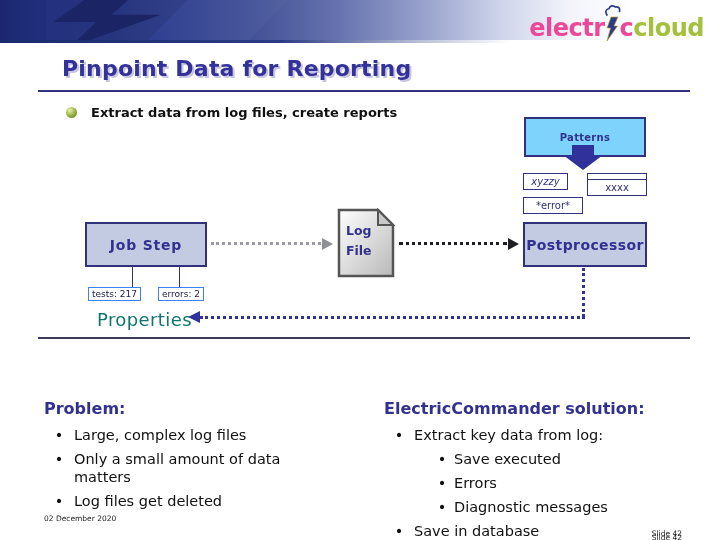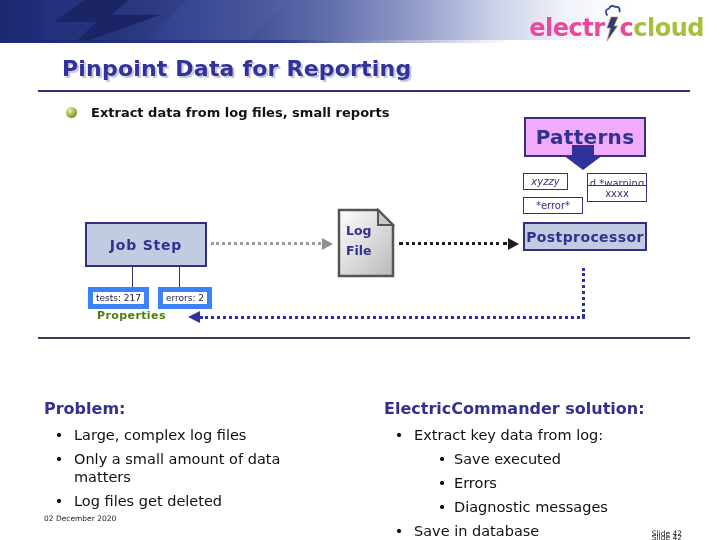--- a/index.html
+++ b/index.html
@@ -44,59 +44,59 @@
   
   .intro { position:absolute; left:66px; top:105px; display:flex; align-items:center; }
   .sphere { width:11px; height:11px; border-radius:50%;
     background:radial-gradient(circle at 35% 30%, #e8f2b0 0%, #93ad3c 55%, #5c7520 100%);
     margin-right:14px; flex:0 0 auto; }
   .intro-text { font-size:13px; font-weight:bold; color:#111; }
   
   .dbox { position:absolute; box-sizing:border-box; border:2px solid #31317e;
     display:flex; align-items:center; justify-content:center;
     color:#31318f; font-weight:bold; }
-  .patterns { left:524px; top:117px; width:122px; height:40px; background:#f0abfc;
-    font-size:20px; letter-spacing:0.3px; }
+  .patterns { left:524px; top:117px; width:122px; height:40px; background:#7dd3fc;
+    font-size:10px; letter-spacing:0.3px; }
   .blockarrow { position:absolute; left:563px; top:145px; }
   .chip { position:absolute; box-sizing:border-box; border:1.5px solid #31317e; background:#fff;
     display:flex; align-items:center; justify-content:center;
     color:#31317e; font-size:10px; }
   .chip1 { left:523px; top:173px; width:45px; height:17px;font-style:italic; }
   .chip2 { left:587px; top:173px; width:60px; height:21px; }
   .chip3 { left:523px; top:197px; width:60px; height:17px; }
-  .chip4 { left:587px; top:185px; width:60px; height:17px; }
-  .postproc { left:523px; top:222px; width:124px; height:29px; background:#c3cbe3;
+  .chip4 { left:587px; top:179px; width:60px; height:17px; }
+  .postproc { left:523px; top:222px; width:124px; height:45px; background:#c3cbe3;
     font-size:14px; letter-spacing:0.4px; }
   .jobstep  { left:85px;  top:222px; width:122px; height:45px; background:#c3cbe3;
     font-size:14px; letter-spacing:0.8px; }
   .vline { position:absolute; width:0; border-left:1.5px solid #333366; }
   .vl1 { left:132px; top:267px; height:21px; }
   .vl2 { left:179px; top:267px; height:21px; }
-  .minichip { position:absolute; box-sizing:border-box; border:5px solid #3b82f6; background:#fff;
+  .minichip { position:absolute; box-sizing:border-box; border:1px solid #3b82f6; background:#fff;
     color:#22224a; font-size:9px; padding:1px 3px; line-height:10px; }
   .tests  { left:88px;  top:287px; }
   .errors { left:158px; top:287px; }
   .logfile { position:absolute; left:337px; top:208px; width:58px; height:70px; }
   .logfile .lf-text { position:absolute; left:9px; top:13px; color:#31318f;
     font-weight:bold; font-size:12.5px; line-height:20px; }
   .dot-h { position:absolute; height:0; border-top:3px dotted; }
   .dot-v { position:absolute; width:0; border-left:3px dotted; }
   .d-gray { border-color:#9a9aa0; }
   .d-dark { border-color:#1e1e22; }
   .d-navy { border-color:#31319b; }
   .dline1 { left:211px; top:242px; width:110px; }
   .dline2 { left:399px; top:242px; width:108px; }
   .dlineV { left:582px; top:268px; height:49px; }
   .dline3 { left:200px; top:316px; width:385px; }
   .arr { position:absolute; width:0; height:0; }
   .arr-r-gray { left:322px; top:238px; border-top:6px solid transparent; border-bottom:6px solid transparent; border-left:11px solid #8f8f96; }
   .arr-r-dark { left:508px; top:238px; border-top:6px solid transparent; border-bottom:6px solid transparent; border-left:11px solid #1e1e22; }
   .arr-l-navy { left:188px; top:311px; border-top:6.5px solid transparent; border-bottom:6.5px solid transparent; border-right:12px solid #31319b; }
-  .props { position:absolute; left:97px; top:309px; color:#4d7c0f;
-    font-weight:bold; font-size:11px; letter-spacing:0.4px; }
+  .props { position:absolute; left:97px; top:309px; color:#0f766e;
+    font-weight:normal; font-size:18px; letter-spacing:0.4px; }
   .divider { position:absolute; left:38px; top:337px; width:652px; height:2px; background:#3c3c58; }
   
   .col { position:absolute; top:351px;margin-top:48px; }
   .col-problem  { left:44px;  width:300px; }
   .col-solution { left:384px; width:330px; }
   .col h2 { margin:0 0 8px 0; font-size:16px; font-weight:bold; color:#31318f; }
   .li { display:flex; margin-bottom:6px; font-size:14.5px; line-height:18px; color:#111; }
   .li .mk { flex:0 0 30px; text-align:center; }
   .li .tx { max-width:240px; }
   .li.sub { margin-left:46px; }
@@ -125,21 +125,21 @@
       <path d="M3,10 Q0,5 5,3.5 Q7,-1 11.5,2 Q16.5,1.5 15.5,6.5" fill="none" stroke="#2a3a8c" stroke-width="1.7" stroke-linecap="round"></path>
       <polygon points="7,12 14,12 10,21 13.5,21 3,36 6.5,23 3,23" fill="#2a3a8c" stroke="#c9a227" stroke-width="0.7"></polygon>
     </svg><span class="lg-navy">c</span><span class="lg-green">cloud</span>
   </div>
 
   <h1 class="title">Pinpoint Data for Reporting</h1>
   <div class="title-underline"></div>
 
   <div class="intro">
     <span class="sphere"></span>
-    <span class="intro-text">Extract data from log files, small reports</span>
+    <span class="intro-text">Extract data from log files, create reports</span>
   </div>
 
   <div class="dbox patterns">Patterns</div>
   <svg class="blockarrow" width="40" height="25" viewBox="0 0 40 25">
     <polygon points="9,0 31,0 31,10 40,10 20,25 0,10 9,10" fill="#31319b"></polygon>
   </svg>
   <div class="chip chip1">xyzzy</div>
   <div class="chip chip2">d.*warning</div>
   <div class="chip chip3">*error*</div>
   <div class="chip chip4">xxxx</div>

